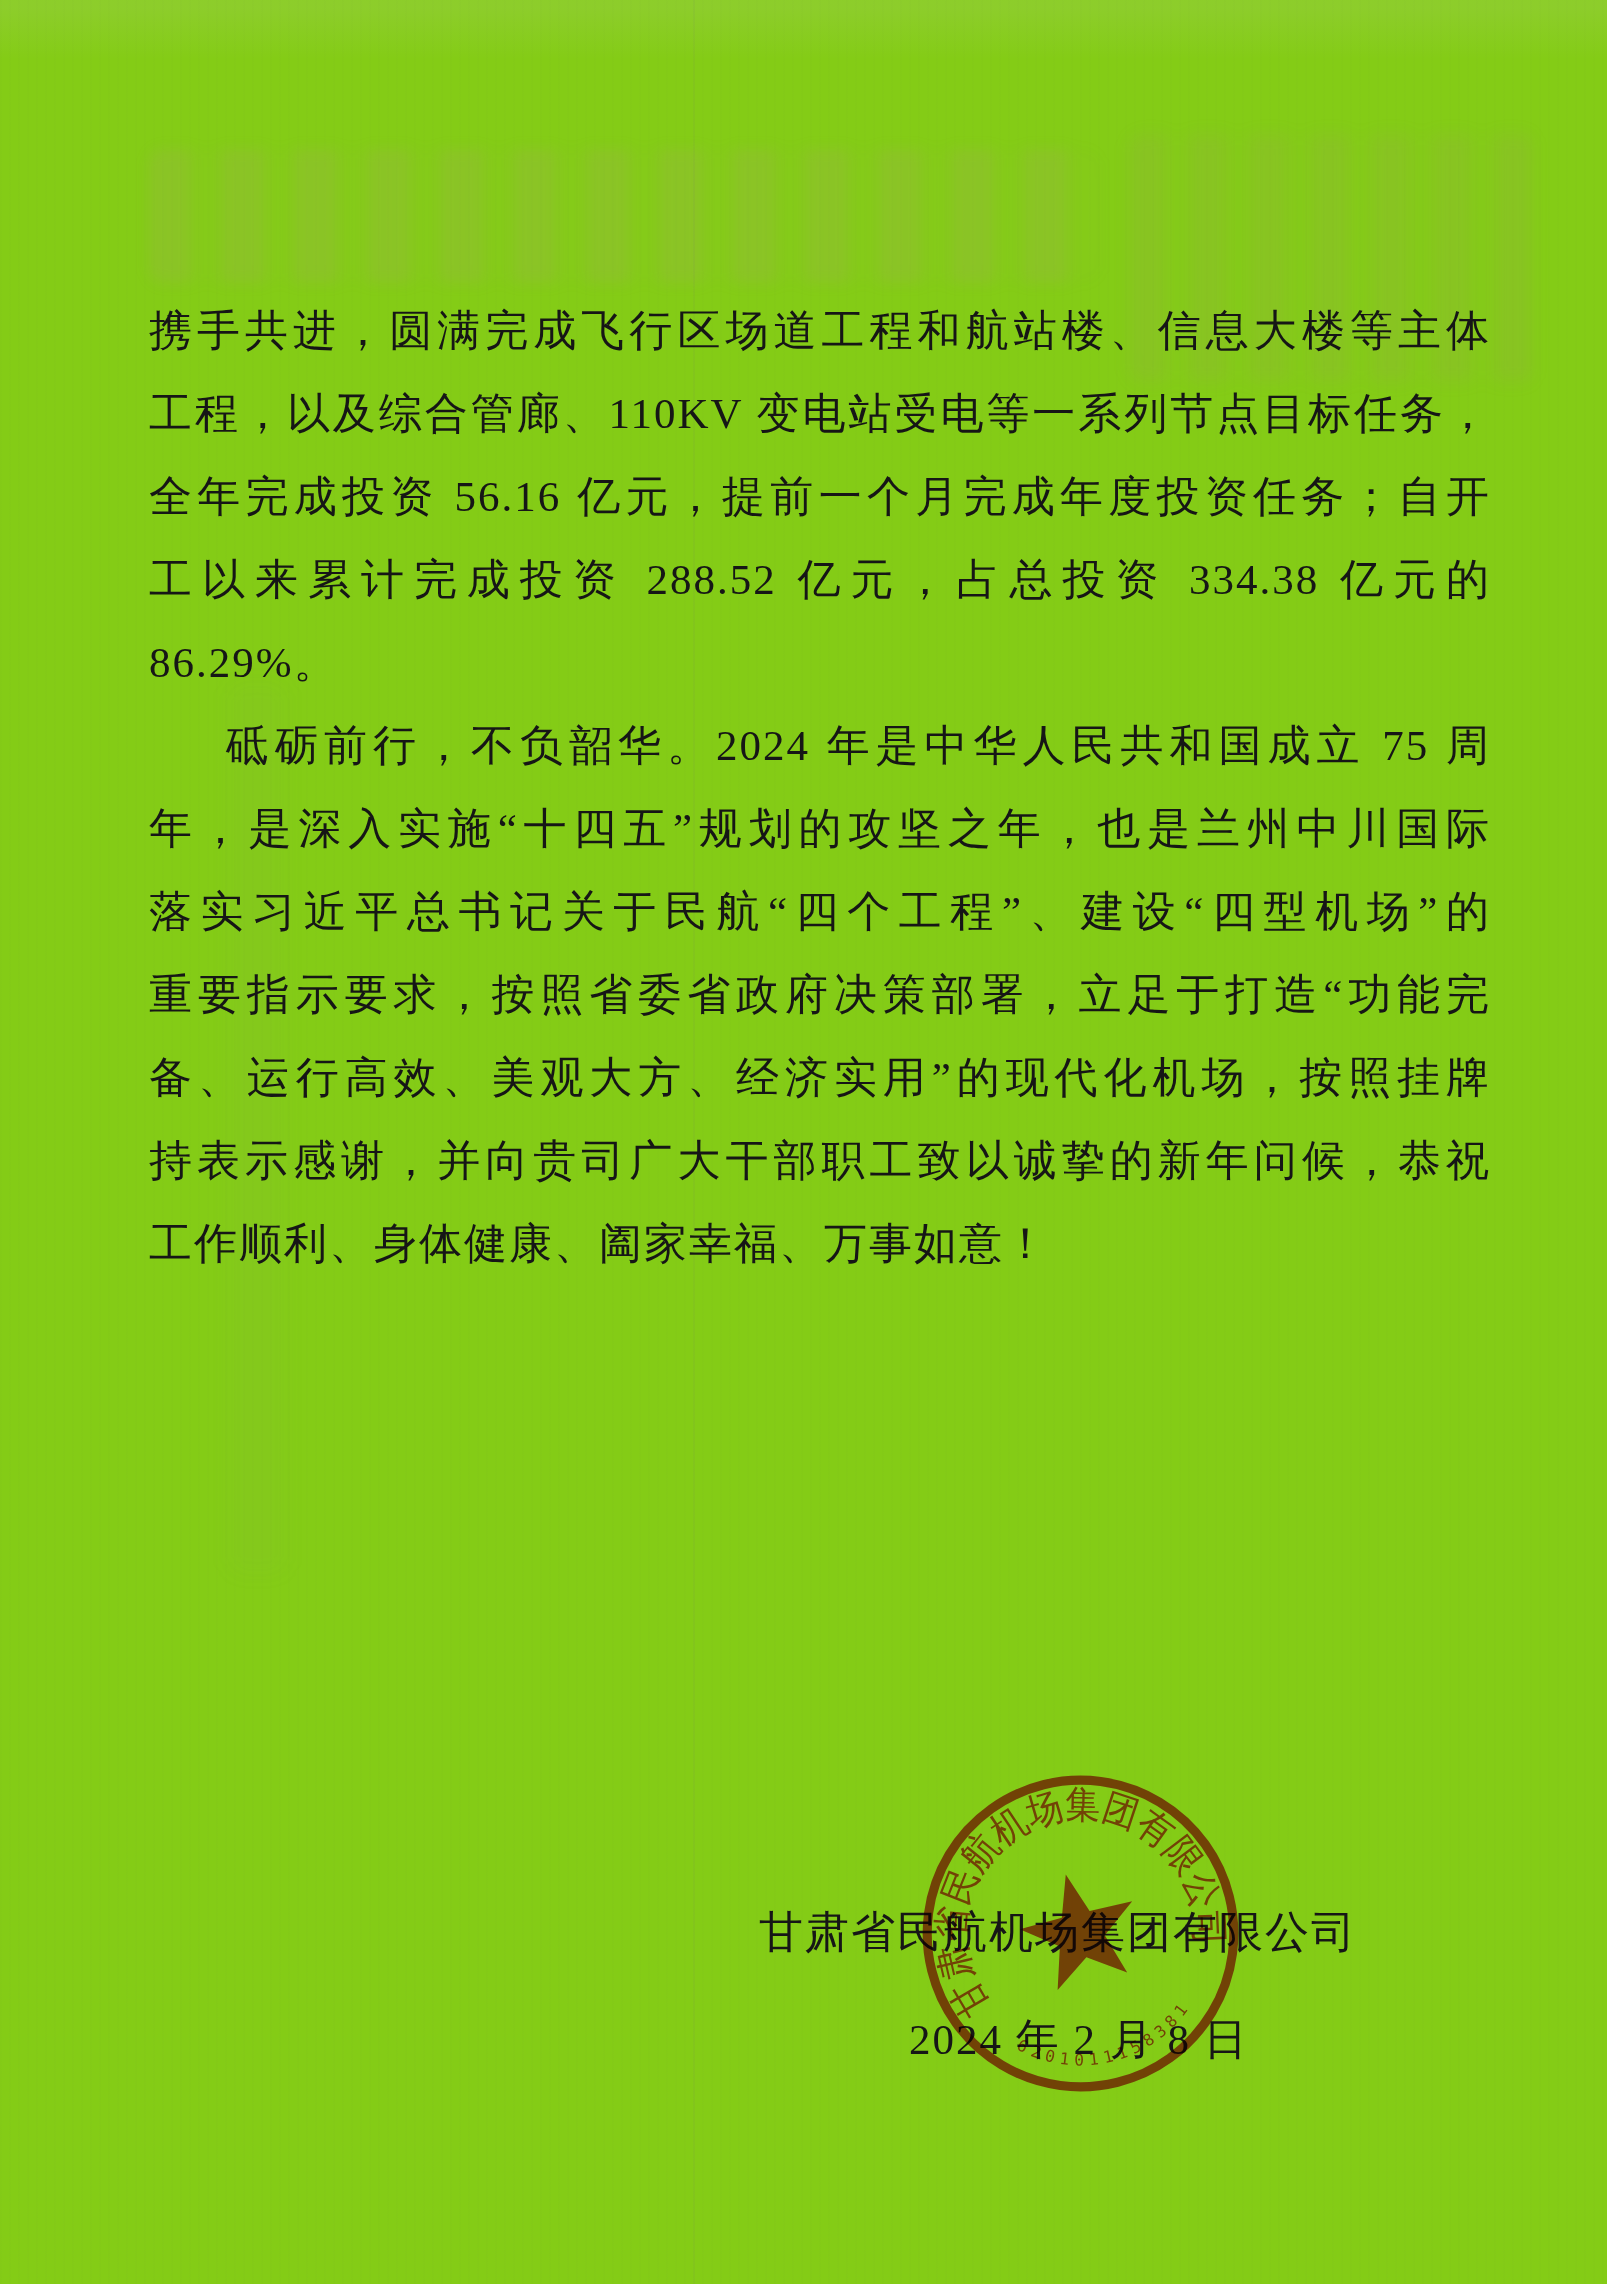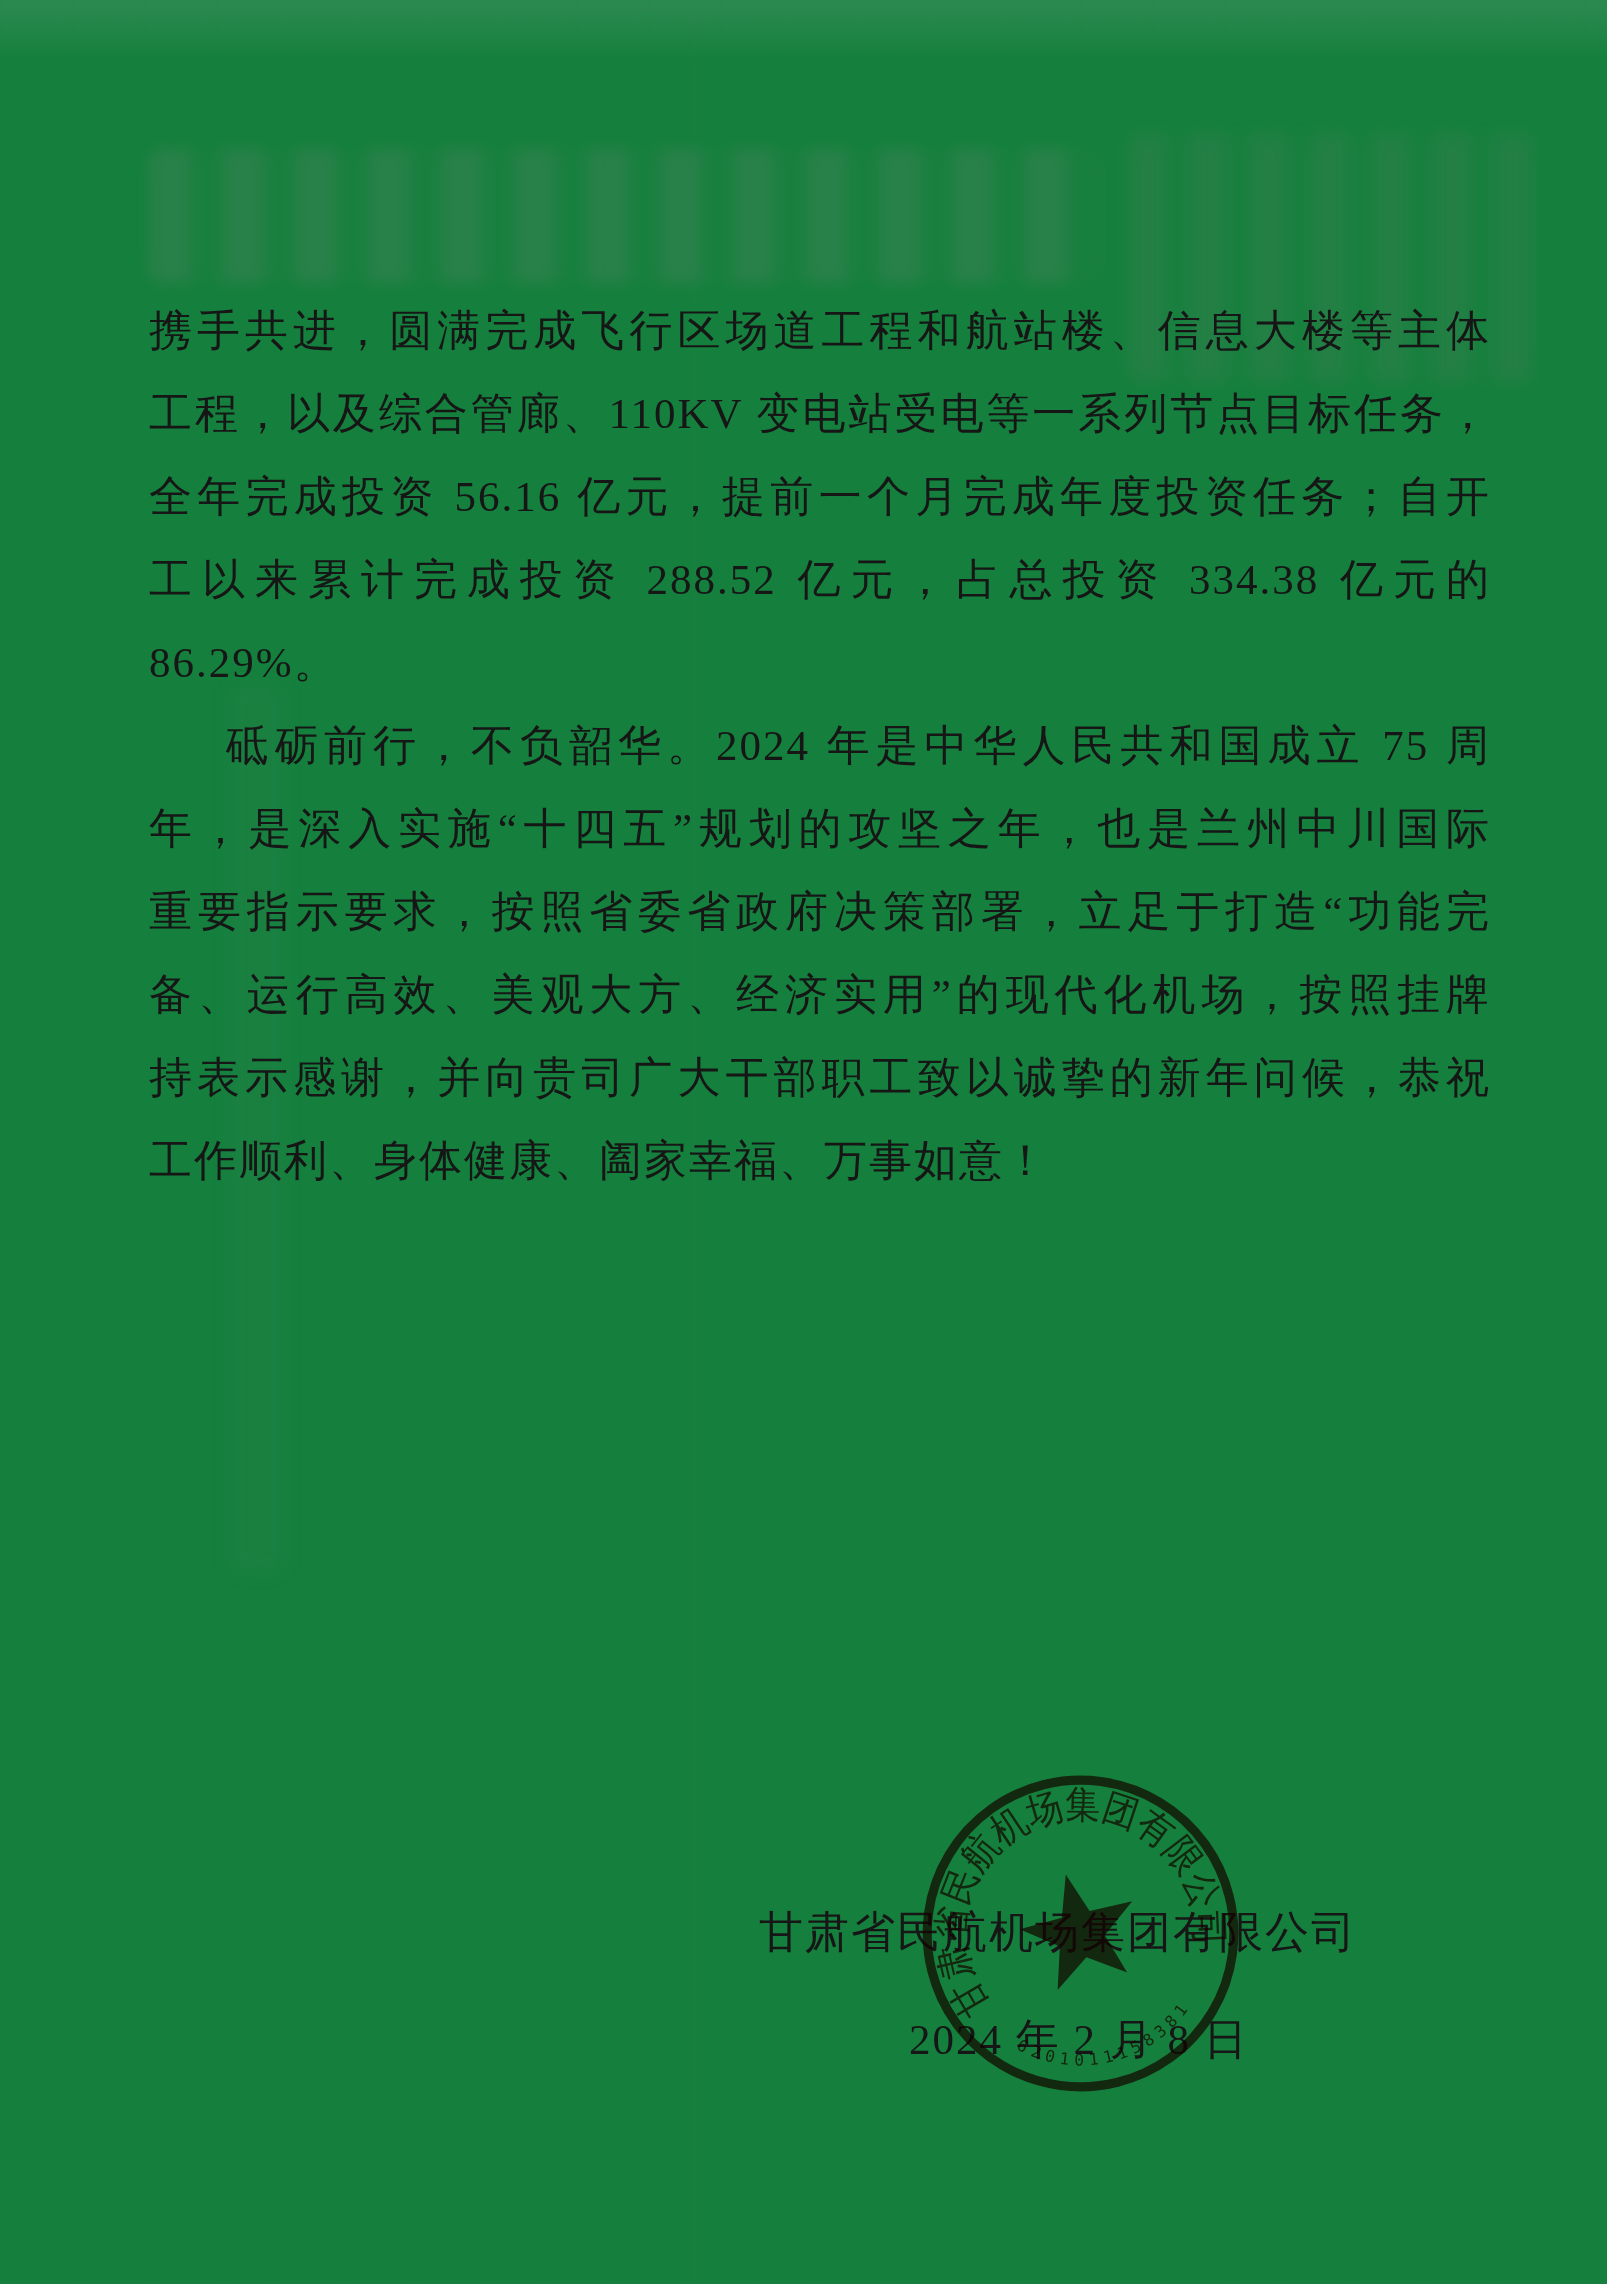--- a/index.html
+++ b/index.html
@@ -1,19 +1,19 @@
 <!DOCTYPE html>
 <html><head>
 <meta charset="utf-8">
 <style>
   html,body{margin:0;padding:0;}
   .page{
     position:relative;
     width:1608px;height:2285px;
-    background:#15803d;
+    background:#84cc16;
     overflow:hidden;
     font-family:"Liberation Serif","DejaVu Serif",serif;
     color:#161616;
   }
   
   .paper-noise{
     position:absolute;inset:0;
     background:
       repeating-linear-gradient(90deg, rgba(60,60,80,0.012) 0 2px, rgba(0,0,0,0) 2px 9px),
       linear-gradient(180deg, rgba(220,215,225,0.10) 0 8px, rgba(0,0,0,0) 59px 100%);
@@ -90,20 +90,21 @@
   <div class="smudge s3"></div>
 
   <div class="body-text" id="body-lines">
       <div class="line fill">携手共进，圆满完成飞行区场道工程和航站楼、信息大楼等主体</div>
       <div class="line fill">工程，以及综合管廊、110KV 变电站受电等一系列节点目标任务，</div>
       <div class="line fill">全年完成投资 56.16 亿元，提前一个月完成年度投资任务；自开</div>
       <div class="line fill">工以来累计完成投资 288.52 亿元，占总投资 334.38 亿元的</div>
       <div class="line">86.29%。</div>
       <div class="line fill indent">砥砺前行，不负韶华。2024 年是中华人民共和国成立 75 周</div>
       <div class="line fill">年，是深入实施“十四五”规划的攻坚之年，也是兰州中川国际</div>
+      <div class="line fill">落实习近平总书记关于民航“四个工程”、建设“四型机场”的</div>
       <div class="line fill">重要指示要求，按照省委省政府决策部署，立足于打造“功能完</div>
       <div class="line fill">备、运行高效、美观大方、经济实用”的现代化机场，按照挂牌</div>
       <div class="line fill">持表示感谢，并向贵司广大干部职工致以诚挚的新年问候，恭祝</div>
       <div class="line">工作顺利、身体健康、阖家幸福、万事如意！</div>
     </div>
 
   <div class="signature">甘肃省民航机场集团有限公司</div>
   <div class="sig-date">2024 年 2 月 8 日</div>
 
   <div class="stamp">

